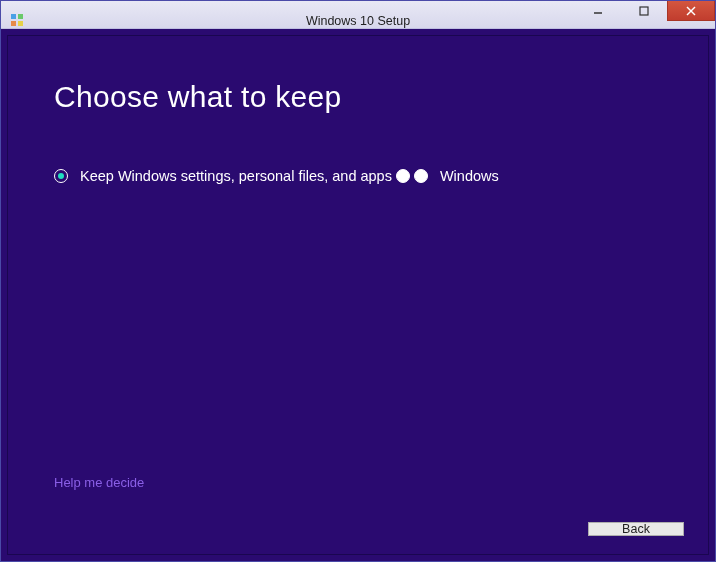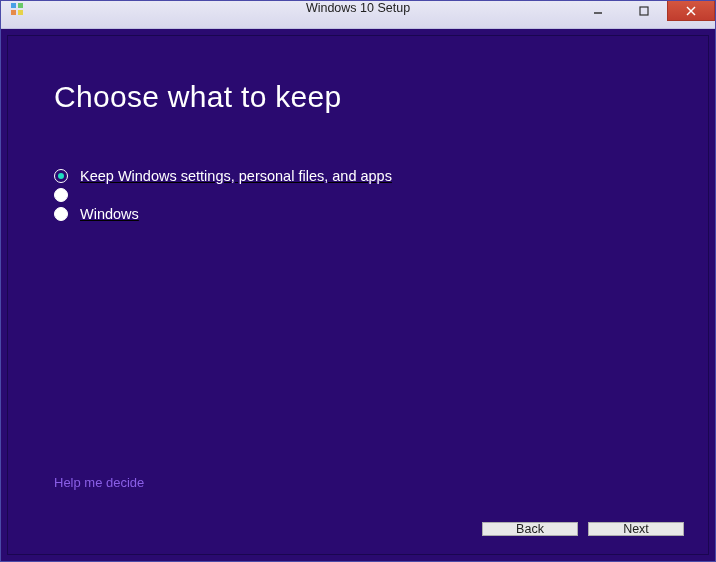--- a/index.html
+++ b/index.html
@@ -15,21 +15,21 @@
       height: 562px;
       border: 1px solid #4a4aa8;
       display: flex;
       flex-direction: column;
     }
     .titlebar {
       height: 28px;
       background: linear-gradient(#e8e8f5, #d8d8ec);
       border-bottom: 1px solid #bfbfe0;
       display: flex;
-      align-items: flex-start;
+      align-items: flex-end;
       position: relative;
     }
     .titlebar-icon {
       width: 16px;
       height: 16px;
       margin-left: 8px;
       display: inline-flex;
       align-items: center;
       justify-content: center;
     }
@@ -85,23 +85,22 @@
     }
     .heading {
       color: #fff;
       font-size: 30px;
       font-weight: 300;
       letter-spacing: 0.3px;
       margin-bottom: 54px;
     }
     .options {
       display: flex;
-      flex-direction: column;
+      flex-direction: row;
       gap: 4px;
-      text-decoration: underline;
     }
     .option {
       display: flex;
       align-items: center;
       gap: 12px;
       cursor: default;
     }
     .radio {
       width: 14px;
       height: 14px;
@@ -204,17 +203,16 @@
         <label class="option">
           <span class="radio"></span>
           <span class="option-label">Windows</span>
         </label>
       </div>
 
       <a class="help-link">Help me decide</a>
 
       <div class="footer-buttons">
         <div class="btn">Back</div>
-        <div class="btn">Next</div>
       </div>
     </div>
   </div>
 </div>
 
 </body></html>

